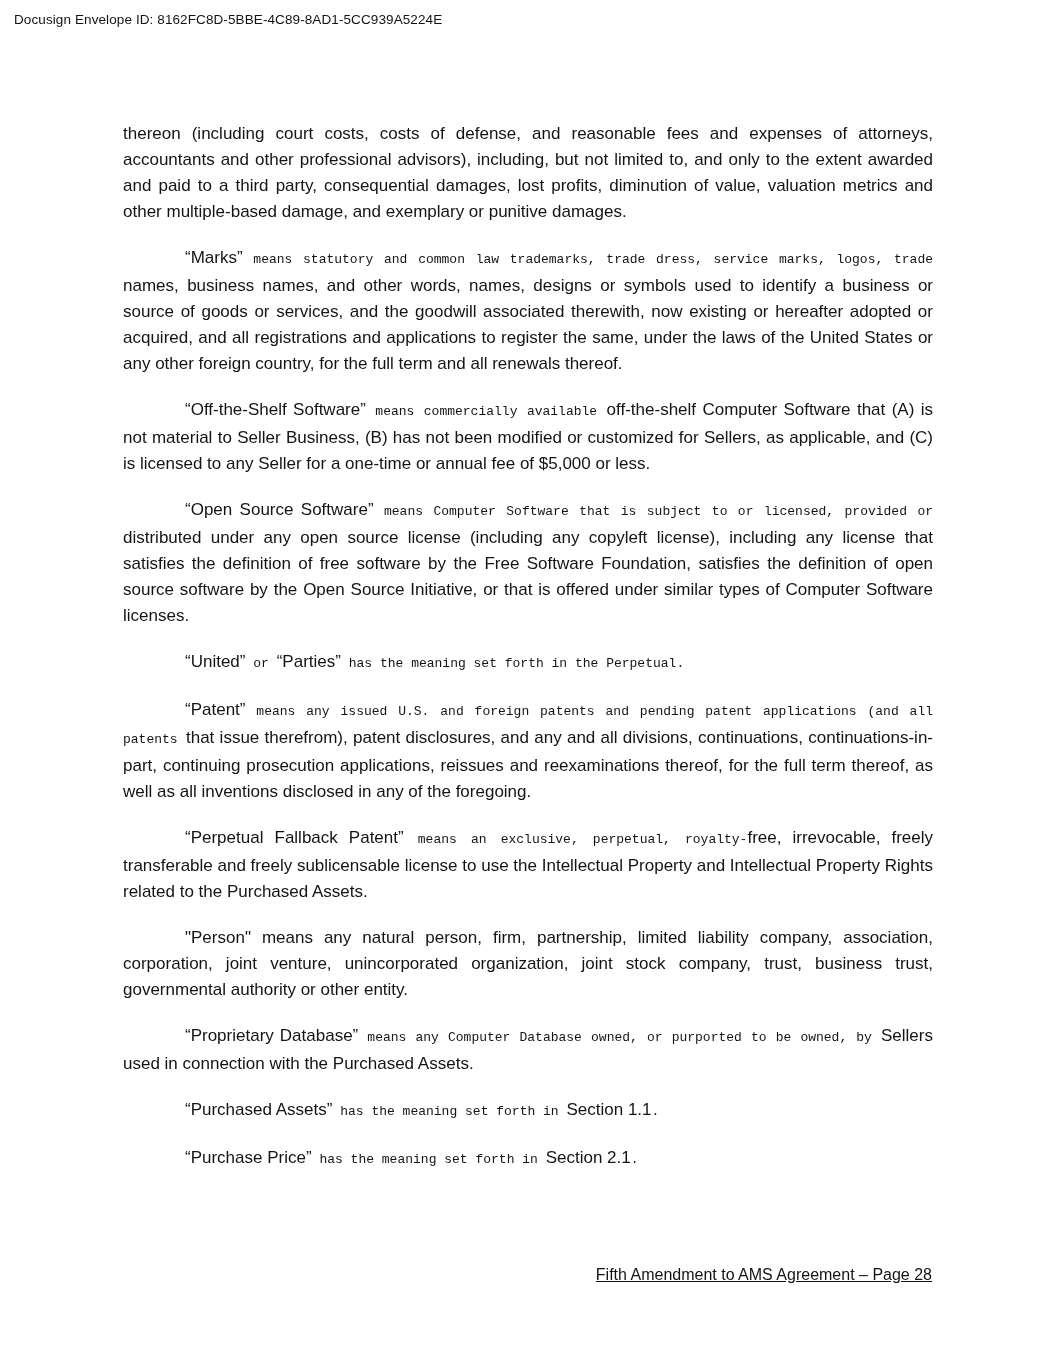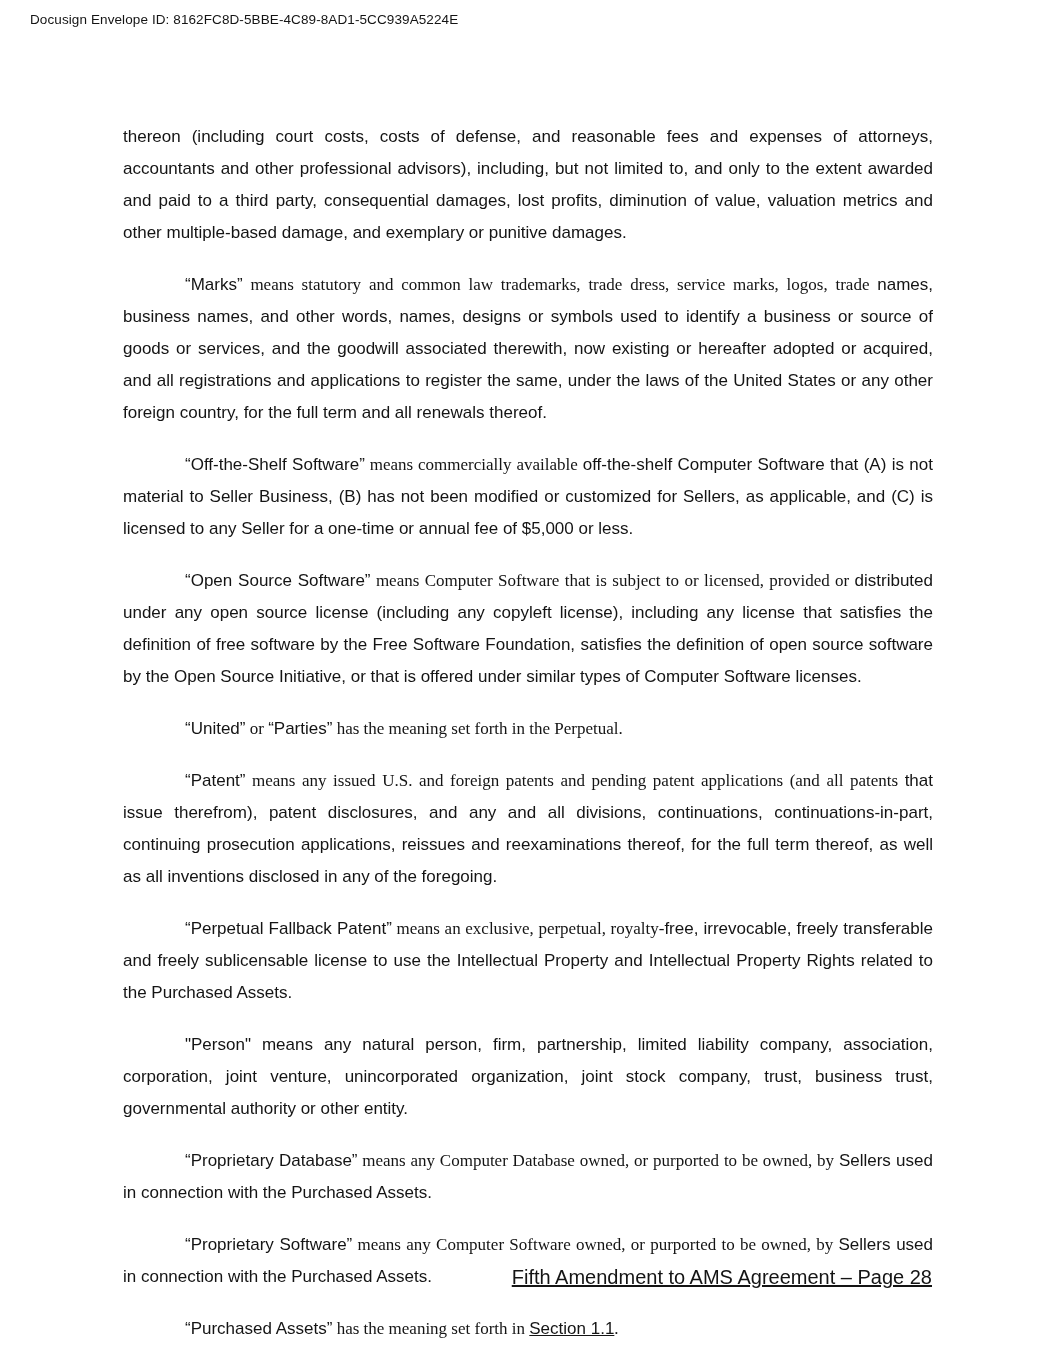--- a/index.html
+++ b/index.html
@@ -6,46 +6,46 @@
   html, body { margin: 0; padding: 0; }
   body {
     width: 1055px; height: 1365px;
     background: #ffffff;
     position: relative;
     font-family: "Liberation Sans", sans-serif;
     color: #141414;
   }
   .docusign-line {
     position: absolute;
-    left: 30px; top: 12px;
+    left: 14px; top: 12px;
     font-size: 13.5px;
     letter-spacing: 0.1px;
     white-space: nowrap;
   }
   .doc-body {
     position: absolute;
     left: 123px; top: 121px;
     width: 810px;
   }
   .doc-body p {
     margin: 0 0 20px 0;
     text-align: justify;
     text-indent: 62px;
     font-size: 17px;
-    line-height: 32px;
+    line-height: 26px;
   }
   .doc-body p.no-indent { text-indent: 0; }
-  .serif { font-family: Liberation Serif, serif; font-size: 17px; }
+  .serif { font-family: Liberation Mono, monospace; font-size: 13px; }
   .b { font-weight: bold; }
   .i { font-style: italic; }
-  .u { text-decoration: underline; }
+  .u { }
   .page-footer {
     position: absolute;
     right: 123px; top: 1266px;
-    font-size: 20px;
+    font-size: 16px;
     text-decoration: underline;
     white-space: nowrap;
     text-align: center;
   }
 </style>
 </head>
 <body>
 
 <div>
   <div class="docusign-line">Docusign Envelope ID: 8162FC8D-5BBE-4C89-8AD1-5CC939A5224E</div>
@@ -53,19 +53,18 @@
   <div class="doc-body">
       <p class="no-indent"><span>thereon (including court costs, costs of defense, and reasonable fees and expenses of attorneys, accountants and other professional advisors), including, but not limited to, and only to the extent awarded and paid to a third party, consequential damages, lost profits, diminution of value, valuation metrics and other multiple-based damage, and exemplary or punitive damages.</span></p>
       <p><span>“Marks”</span><span class="serif"> means statutory and common law trademarks, trade dress, service marks, logos, trade </span><span>names, business names, and other words, names, designs or symbols used to identify a business or source of goods or services, and the goodwill associated therewith, now existing or hereafter adopted or acquired, and all registrations and applications to register the same, under the laws of the United States or any other foreign country, for the full term and all renewals thereof.</span></p>
       <p><span>“Off-the-Shelf Software”</span><span class="serif"> means commercially available </span><span>off-the-shelf Computer Software that (A) is not material to Seller Business, (B) has not been modified or customized for Sellers, as applicable, and (C) is licensed to any Seller for a one-time or annual fee of $5,000 or less.</span></p>
       <p><span>“Open Source Software”</span><span class="serif"> means Computer Software that is subject to or licensed, provided or </span><span>distributed under any open source license (including any copyleft license), including any license that satisfies the definition of free software by the Free Software Foundation, satisfies the definition of open source software by the Open Source Initiative, or that is offered under similar types of Computer Software licenses.</span></p>
       <p><span>“United”</span><span class="serif"> or </span><span>“Parties”</span><span class="serif"> has the meaning set forth in the Perpetual.</span></p>
       <p><span>“Patent”</span><span class="serif"> means any issued U.S. and foreign patents and pending patent applications (and all patents </span><span>that issue therefrom), patent disclosures, and any and all divisions, continuations, continuations-in-part, continuing prosecution applications, reissues and reexaminations thereof, for the full term thereof, as well as all inventions disclosed in any of the foregoing.</span></p>
       <p><span>“Perpetual Fallback Patent”</span><span class="serif"> means an exclusive, perpetual, royalty-</span><span>free, irrevocable, freely transferable and freely sublicensable license to use the Intellectual Property and Intellectual Property Rights related to the  Purchased Assets.</span></p>
       <p><span>"Person" means any natural person, firm, partnership, limited liability company, association, corporation, joint venture, unincorporated organization, joint stock company, trust, business trust, governmental authority or other entity.</span></p>
       <p><span>“Proprietary Database”</span><span class="serif"> means any Computer Database owned, or purported to be owned, by </span><span>Sellers used in connection with the Purchased Assets.</span></p>
-      <p><span>“Proprietary Software”</span><span class="serif"> means any Computer Software owned, or purported to be owned, by </span><span>Sellers used in connection with the Purchased Assets.</span></p>
       <p><span>“Purchased Assets”</span><span class="serif"> has the meaning set forth in </span><span class="u">Section 1.1</span><span class="serif">.</span></p>
       <p><span>“Purchase Price”</span><span class="serif"> has the meaning set forth in </span><span class="u">Section 2.1</span><span class="serif">.</span></p>
     </div>
 
   <div class="page-footer">Fifth Amendment to AMS Agreement – Page 28</div>
 </div>
 
 </body></html>

